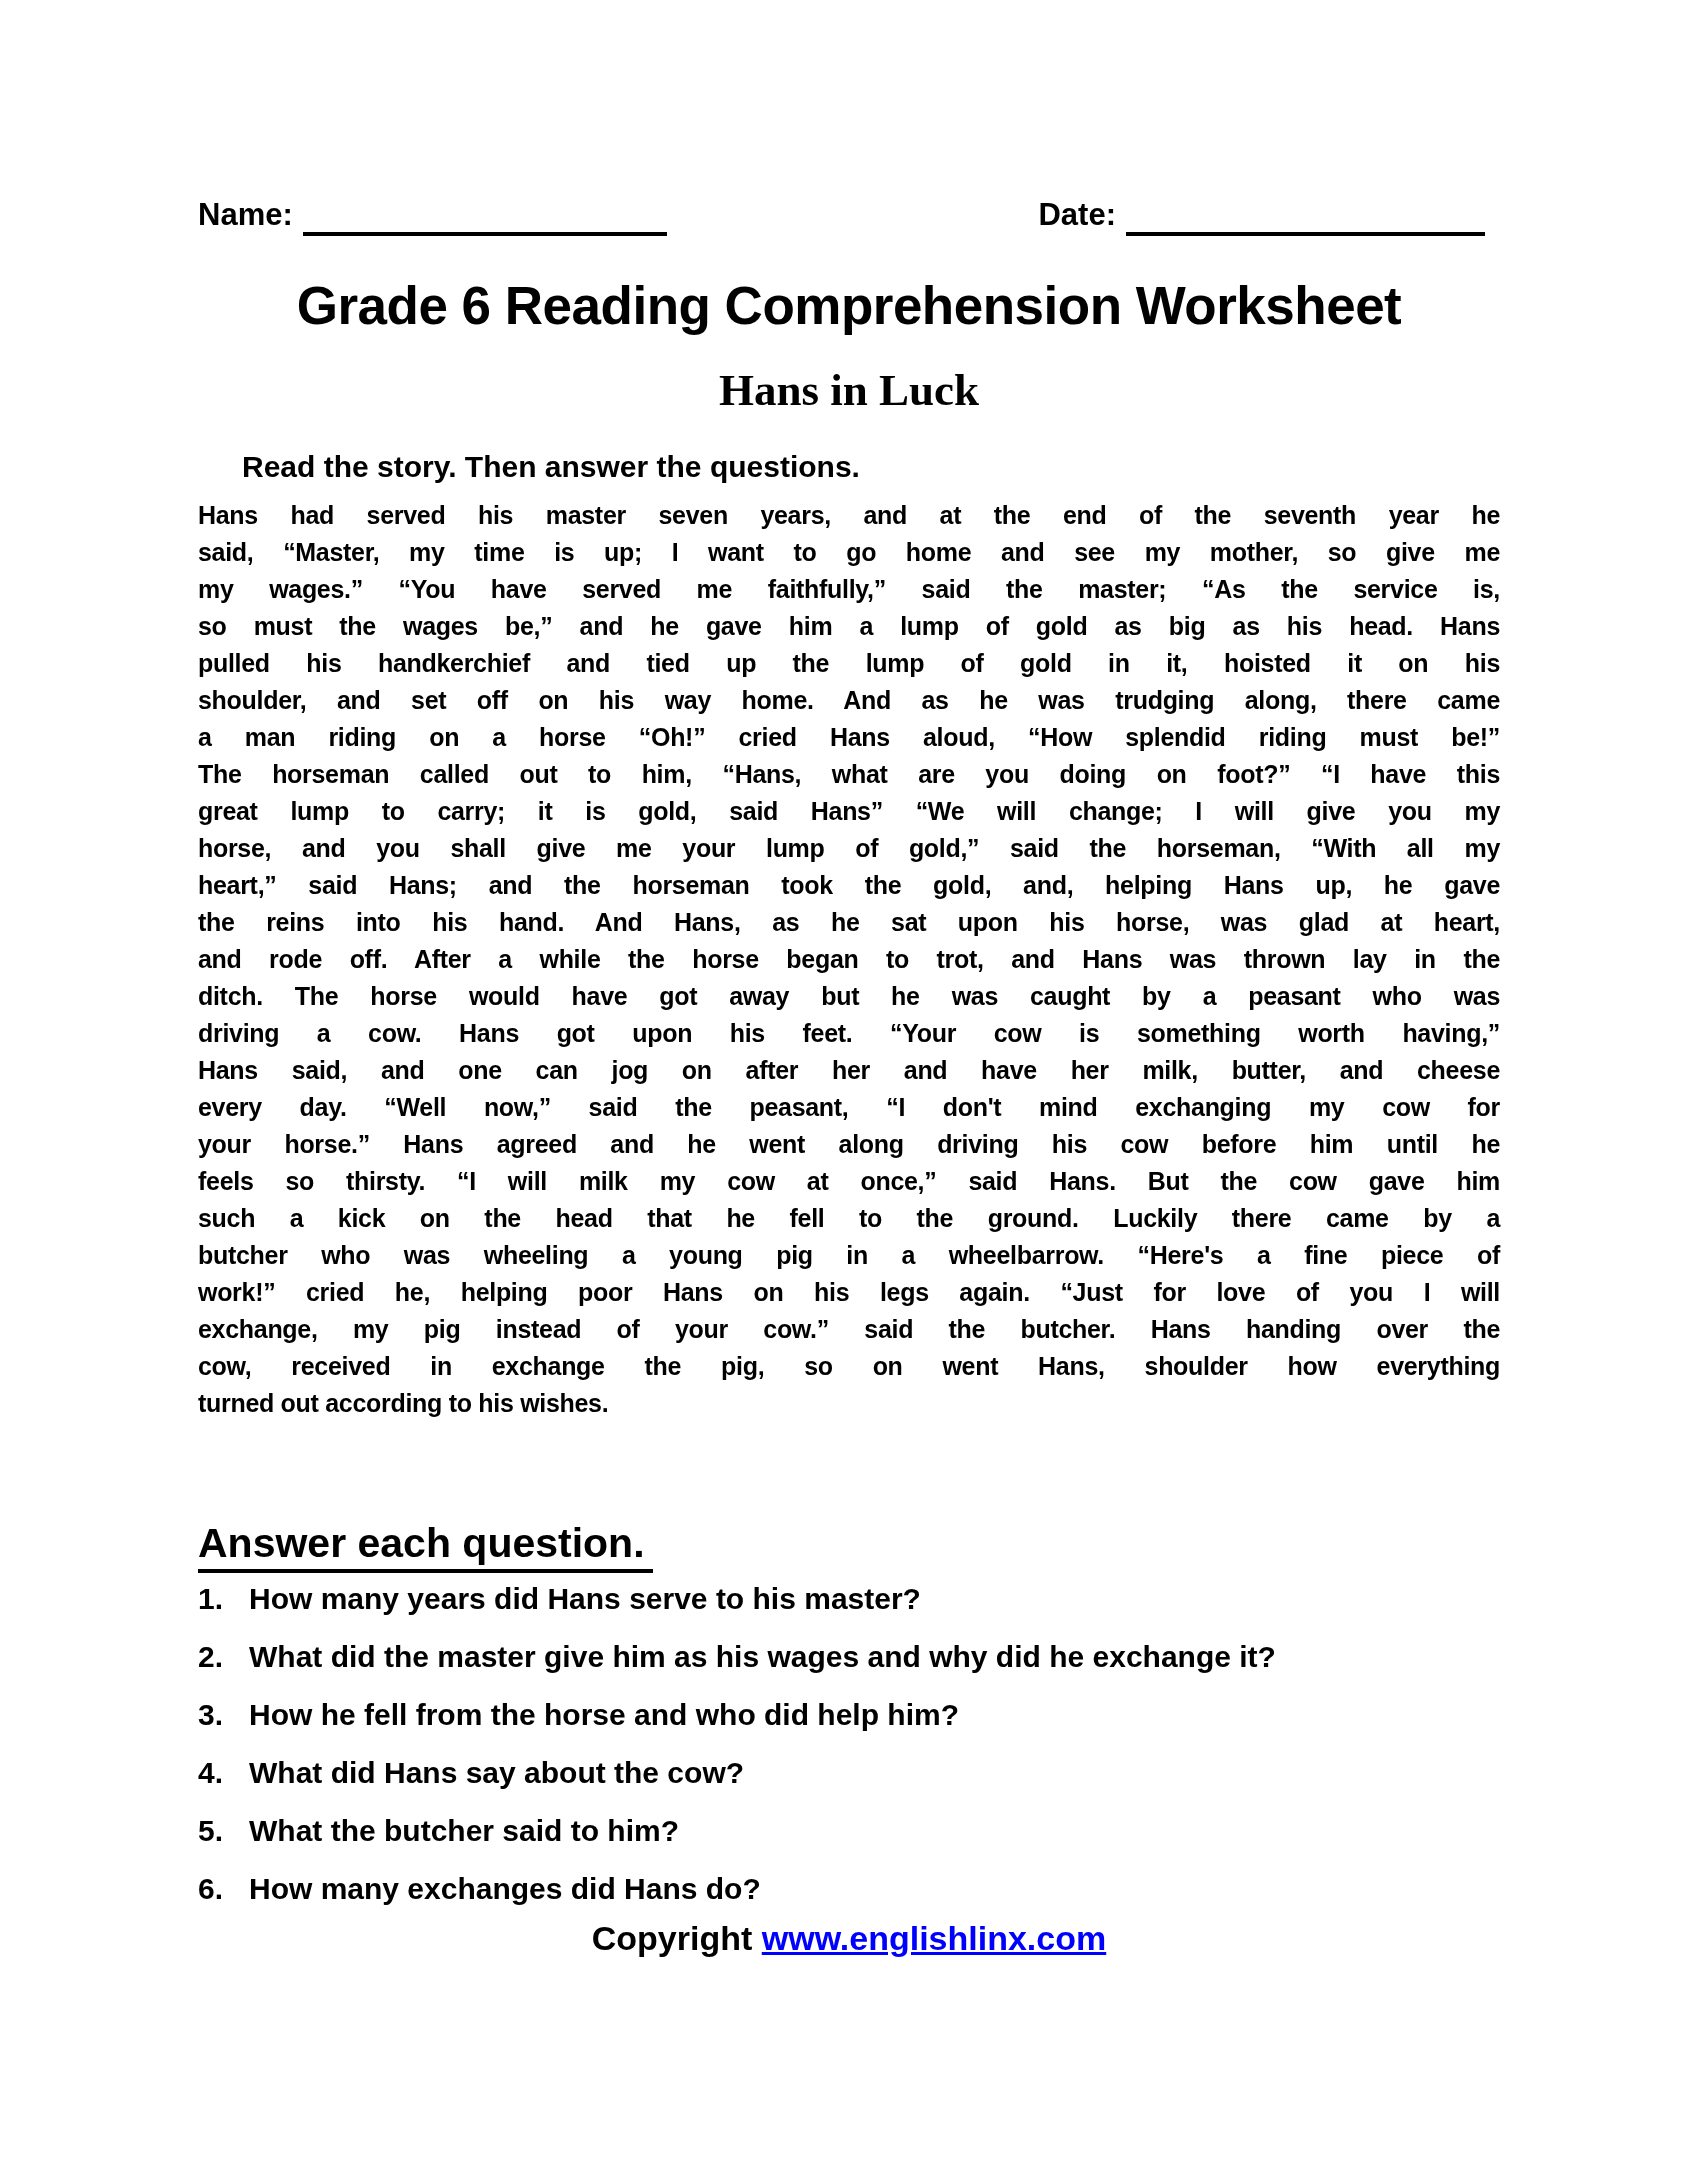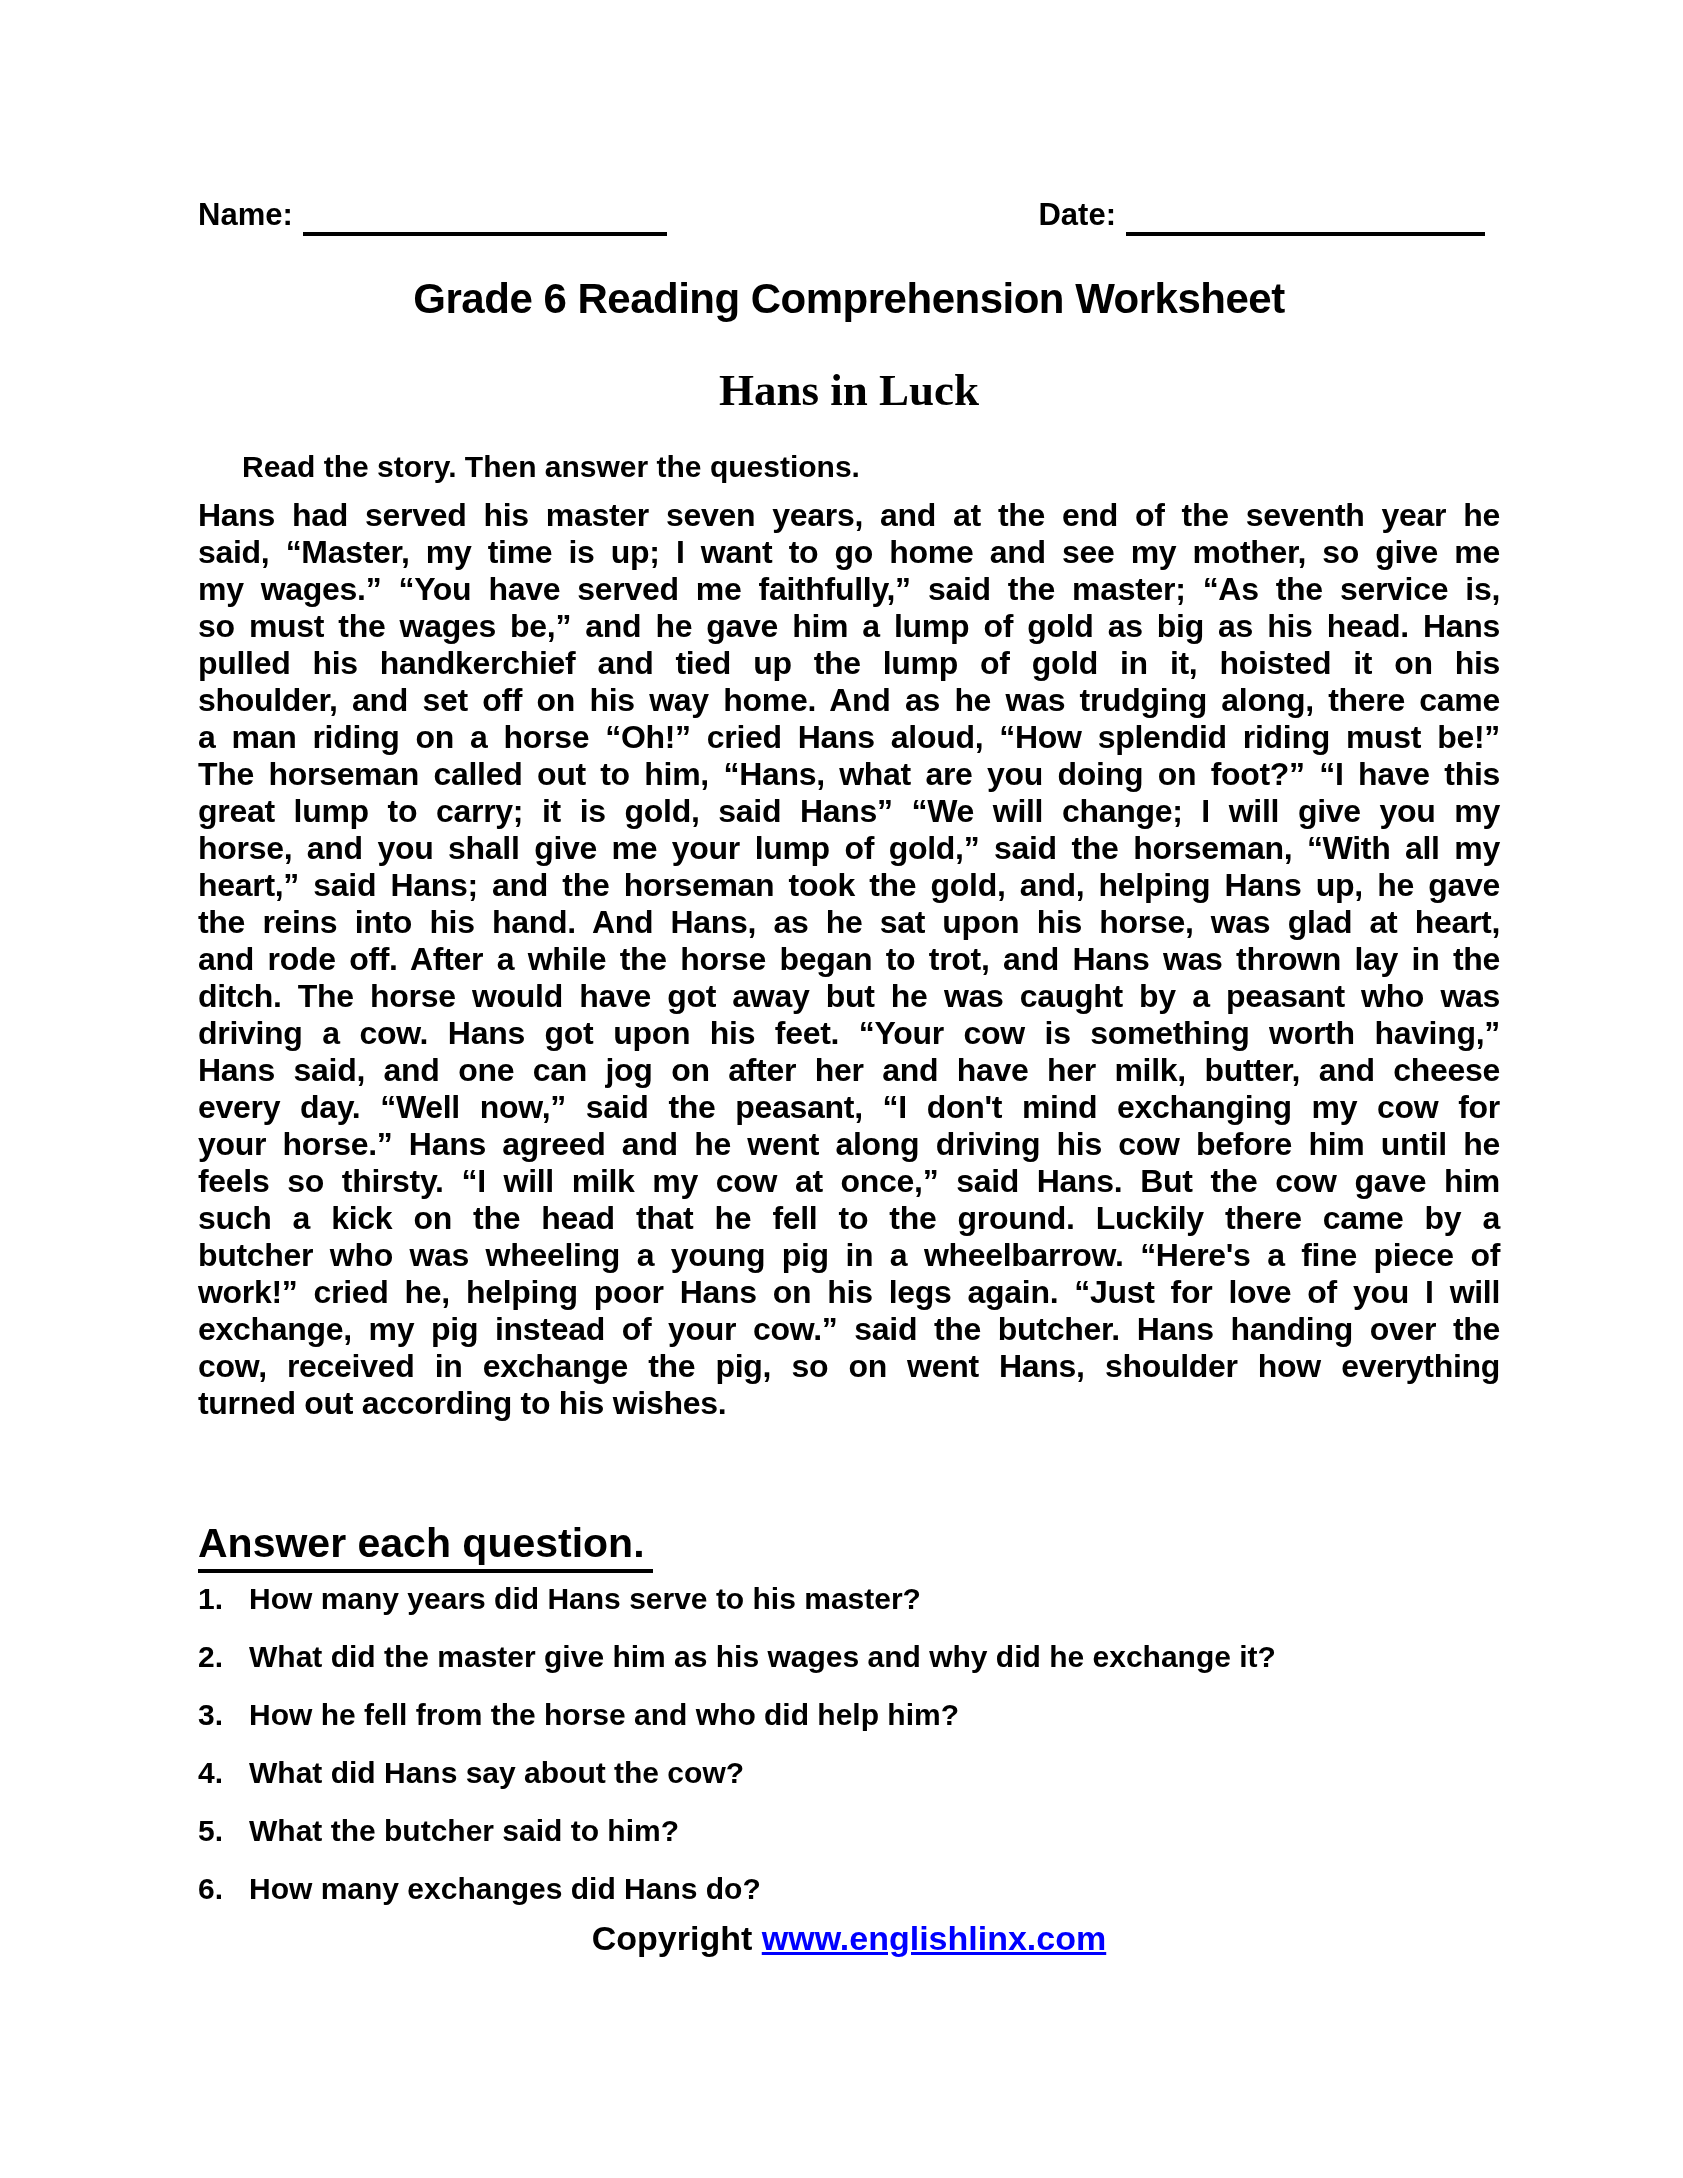--- a/index.html
+++ b/index.html
@@ -25,39 +25,39 @@
   .blank-line {
     display:inline-block; height:0; border-bottom:4px solid var(--txt,#000);
     vertical-align:-11px; margin-left:10px;
   }
   .name-line { width:364px; }
   .date-line { width:359px; }
 
   
   .worksheet-heading {
     position:absolute; top:275px; left:198px; width:1302px;
-    text-align:center; font-size:42px; letter-spacing:-0.5px;
+    text-align:center; font-size:53px; letter-spacing:-0.5px;
   }
   .story-title {
     position:absolute; top:364px; left:198px; width:1302px;
     text-align:center;
     font-family:"Liberation Serif", serif;
     font-size:45px; font-weight:bold;
   }
 
   .instructions {
     position:absolute; top:450px; left:198px; width:1302px;
     font-size:30px;
     margin-left:44px;
   }
 
   
   .story {
     position:absolute; top:497px; left:198px; width:1302px;
-    font-size:32px; line-height:37px; letter-spacing:-0.3px;
+    font-size:25px; line-height:37px; letter-spacing:-0.3px;
   }
   .story .story-line { text-align:justify; text-align-last:justify; }
   .story .story-line:last-child { text-align-last:left; }
 
   .answer-heading {
     position:absolute; top:1520px; left:198px;
     font-size:41px;
   }
   .answer-heading span {
     border-bottom:4px solid var(--txt,#000);

